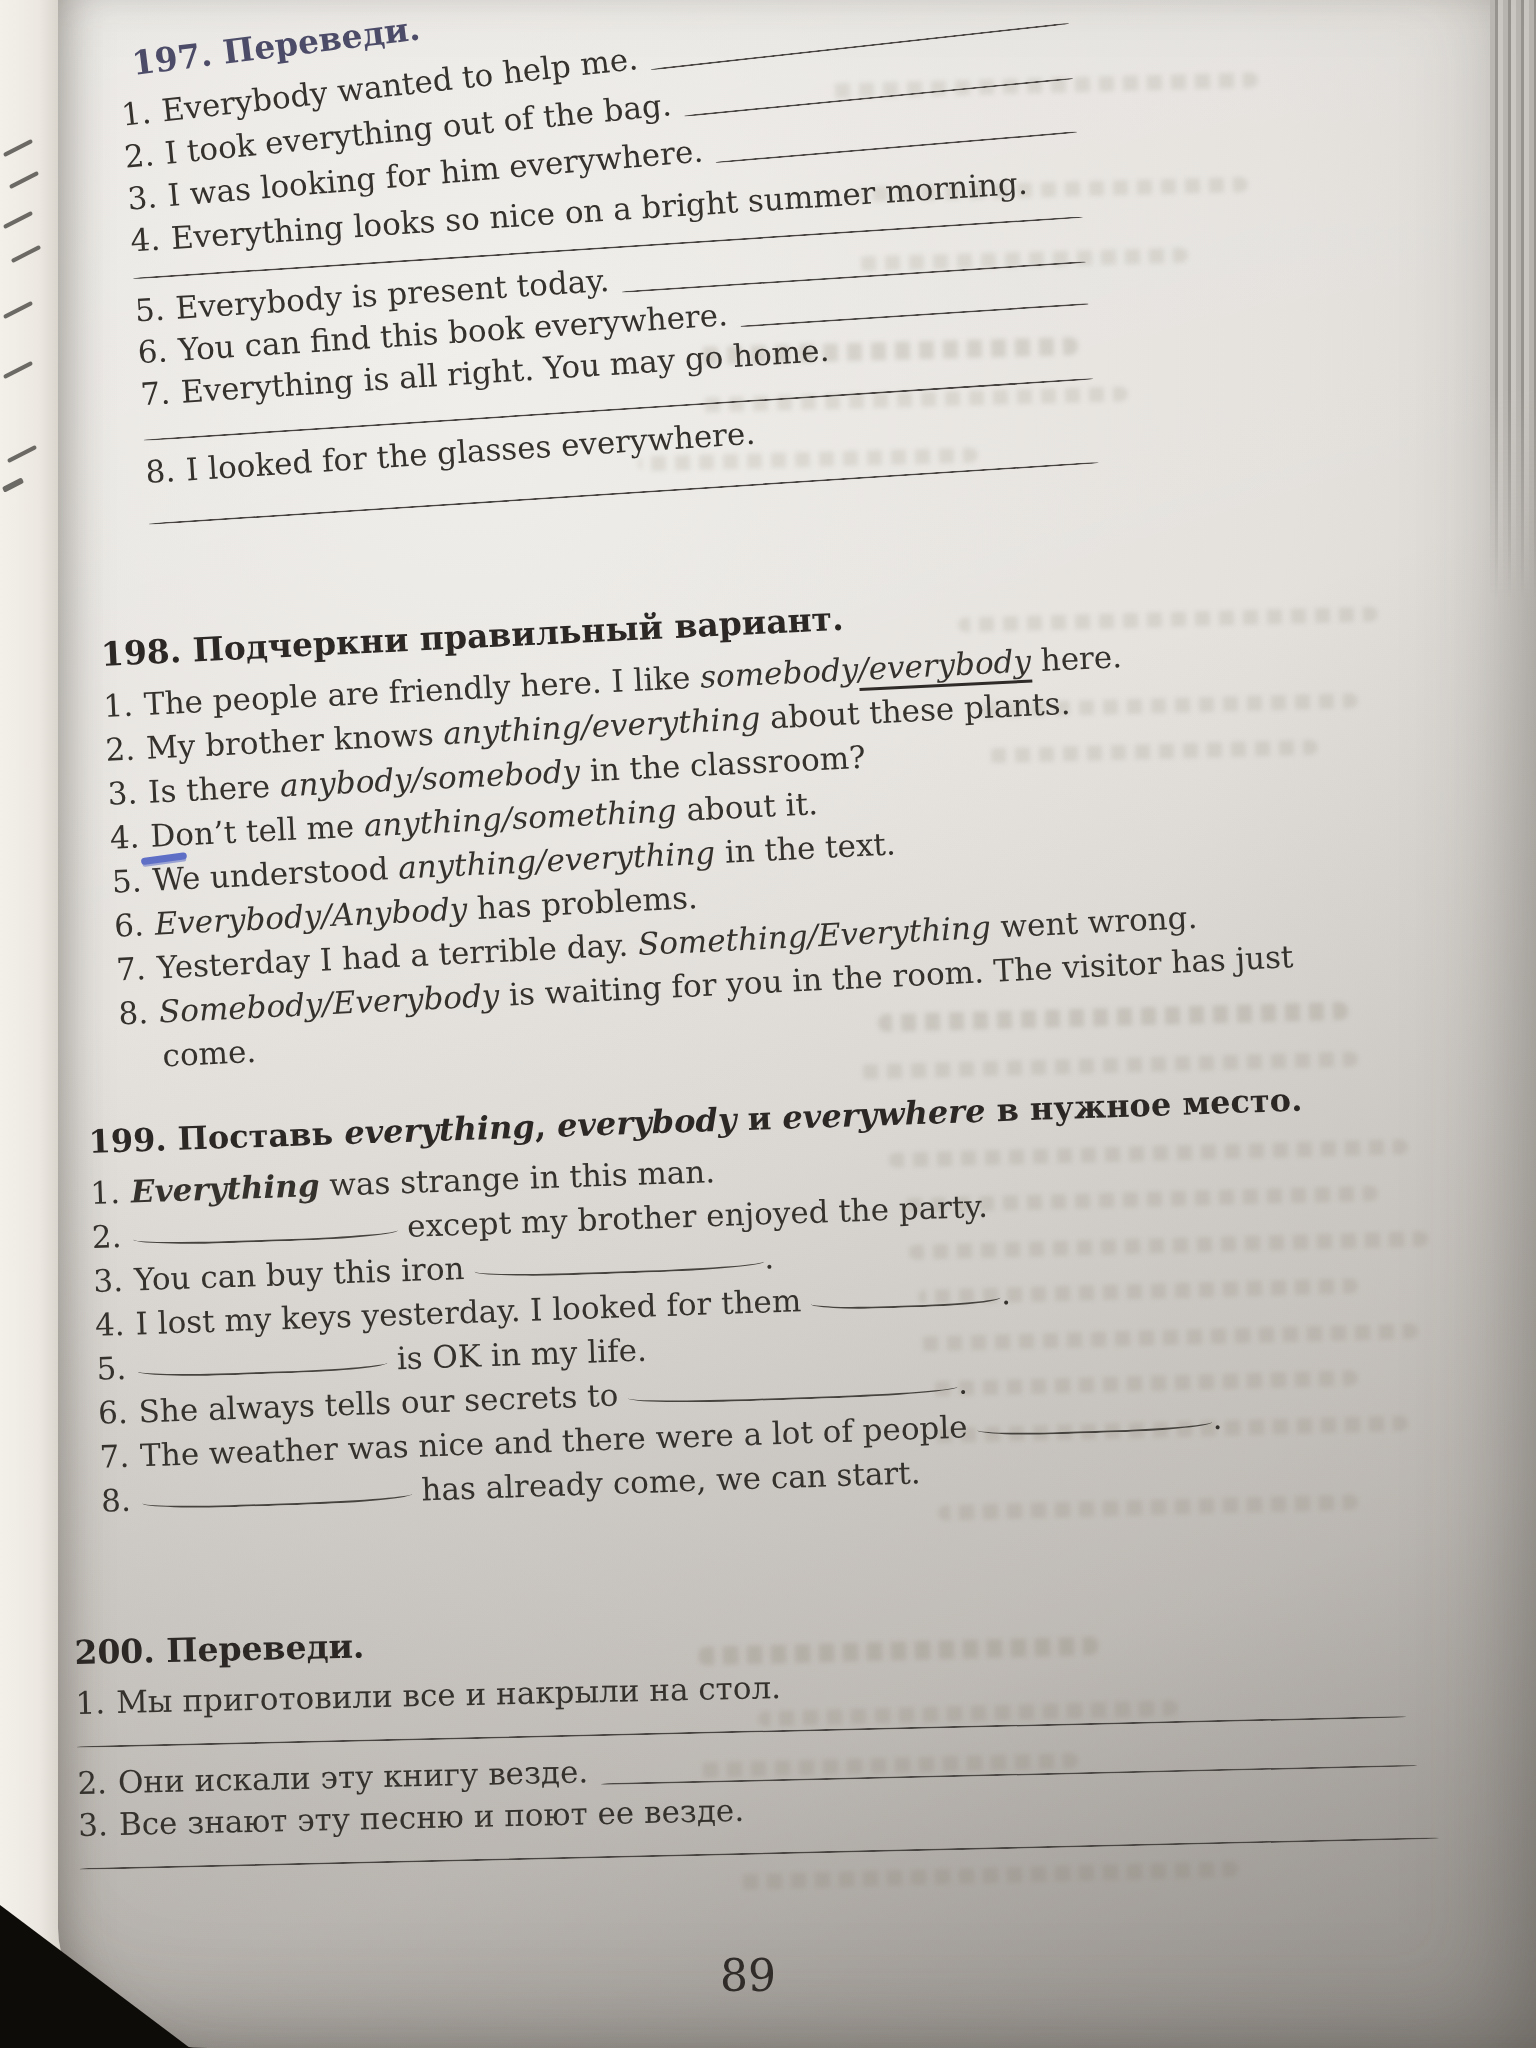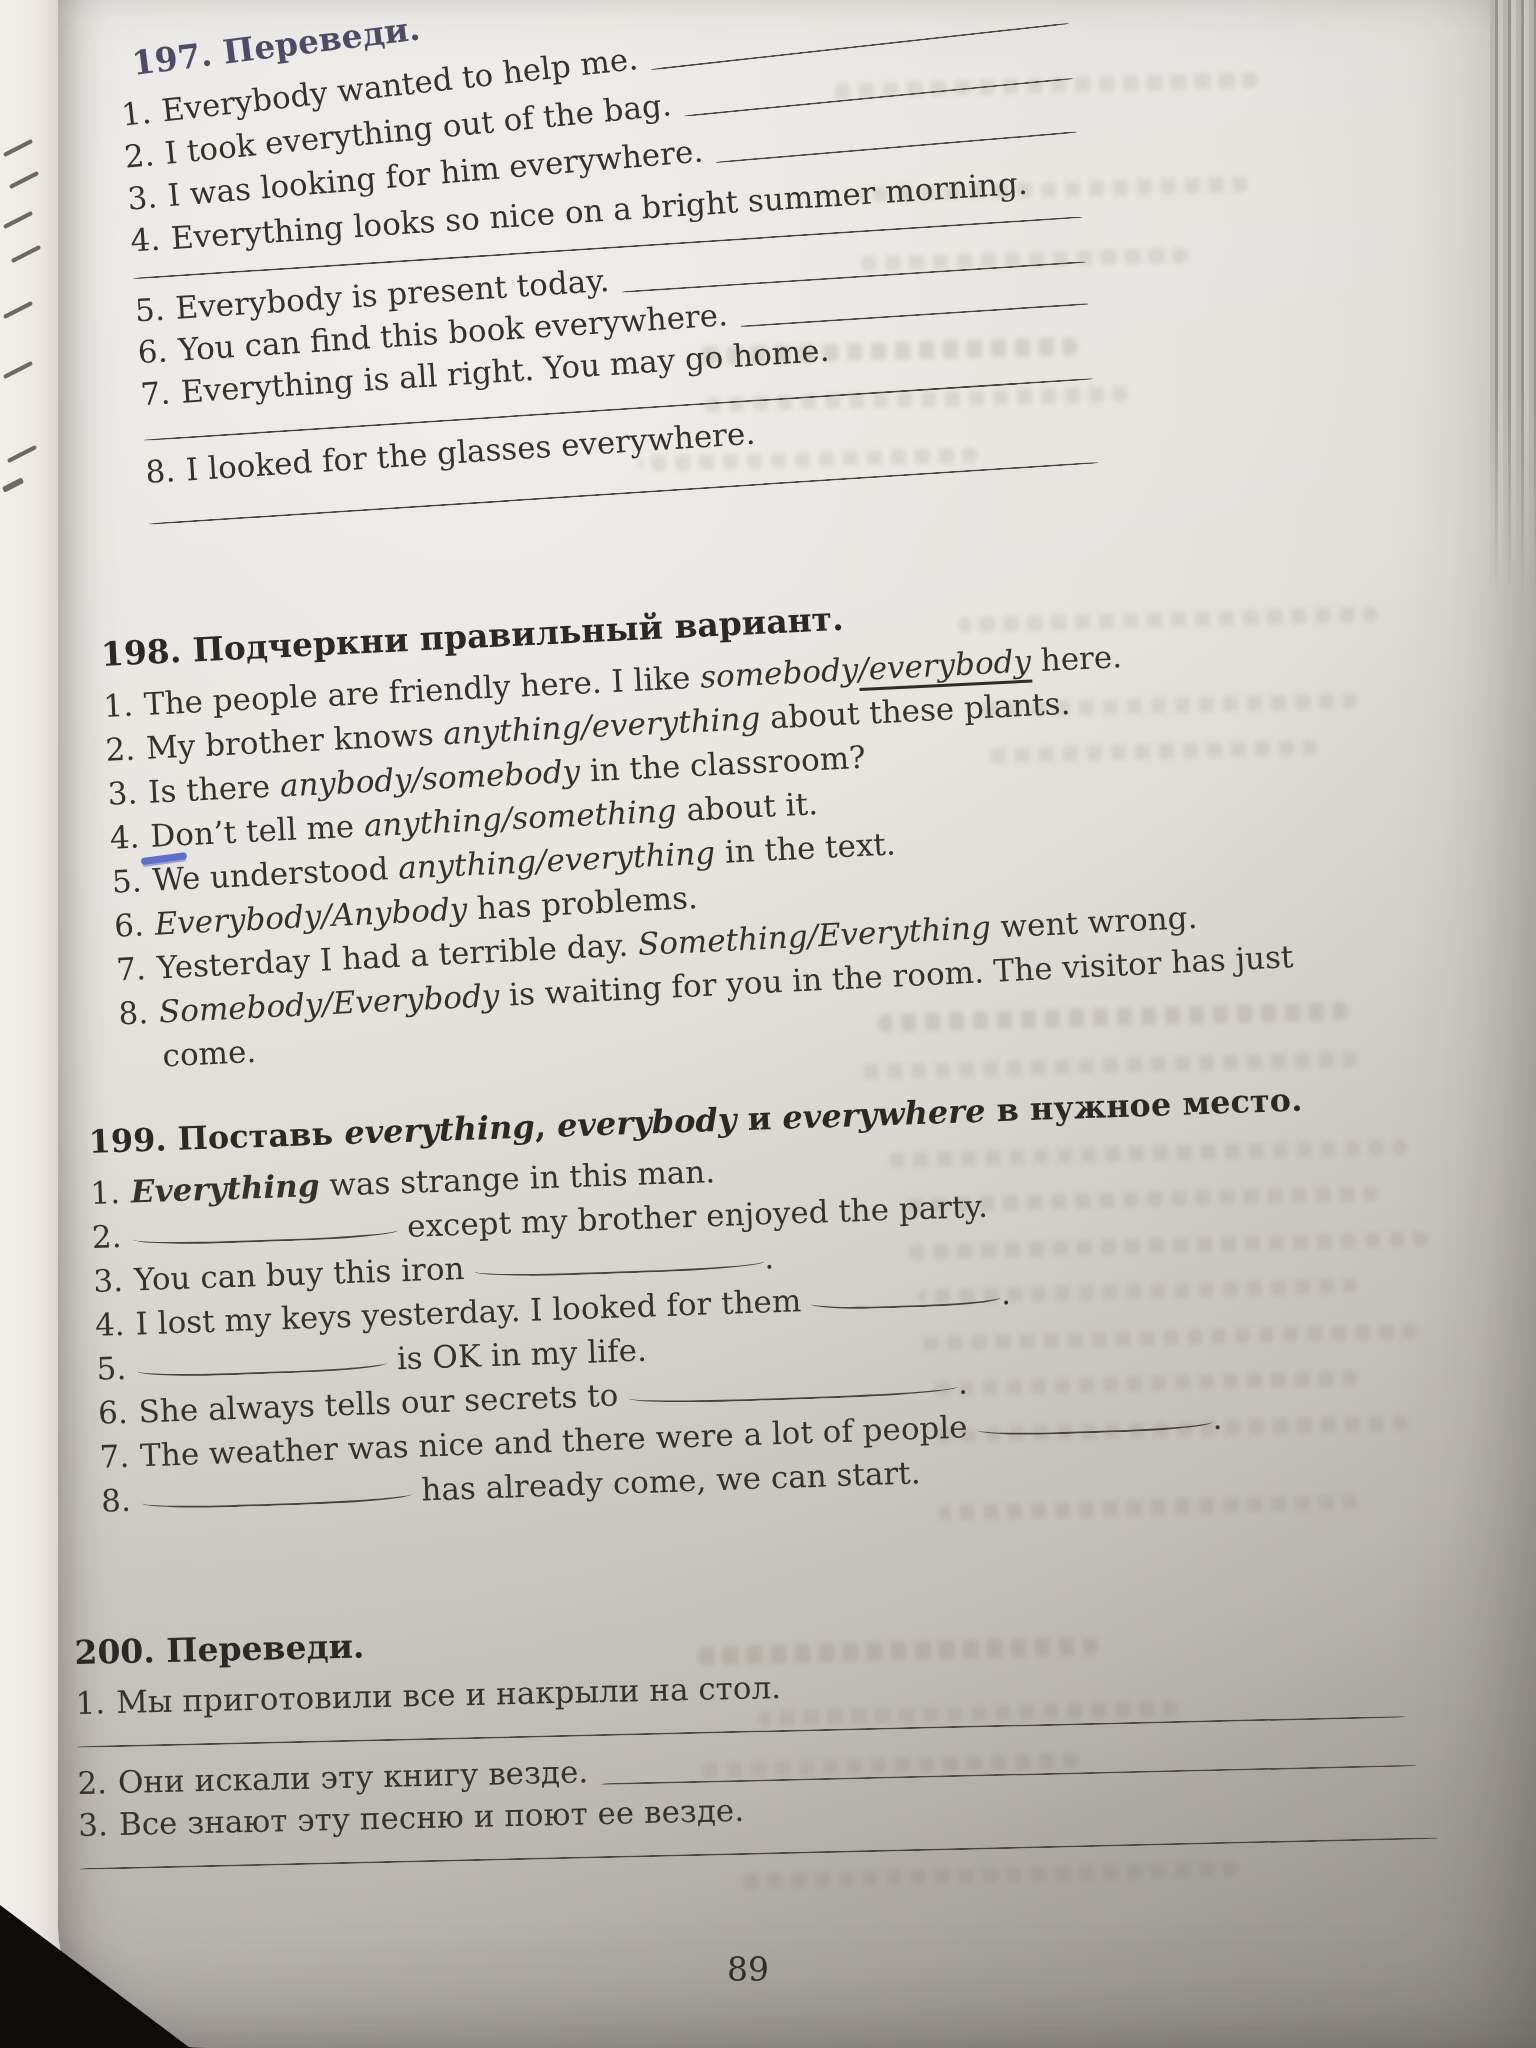--- a/index.html
+++ b/index.html
@@ -70,21 +70,21 @@
   
   .s199{left:30px;top:1124px;width:1390px;transform:rotate(-2deg);transform-origin:0 0;}
   .row199{font-size:31px;line-height:44px;white-space:nowrap;}
   .blank{display:inline-block;border-bottom:2.6px solid #46433f;height:28px;border-radius:40%/7px;vertical-align:baseline;}
   .b265{width:265px;} .b290{width:290px;} .b190{width:190px;} .b250{width:250px;}
   .b330{width:330px;} .b235{width:235px;} .b270{width:270px;}
   
   .s200{left:16px;top:1634px;width:1400px;transform:rotate(-1.3deg);transform-origin:0 0;}
   .s200 .row{font-size:31px;}
   .s200 .rule{margin:22px 0 14px 0;}
-  .page-num{position:absolute;left:630px;top:1950px;width:120px;text-align:center;font-size:33px;color:#2f2c29;}
+  .page-num{position:absolute;left:630px;top:1950px;width:120px;text-align:center;font-size:44px;color:#2f2c29;}
 </style>
 </head>
 <body>
 
 <div class="left-page">
   <i class="tick" style="top:146px"></i>
   <i class="tick" style="top:178px;left:8px"></i>
   <i class="tick" style="top:218px"></i>
   <i class="tick" style="top:252px;left:10px"></i>
   <i class="tick" style="top:308px"></i>

